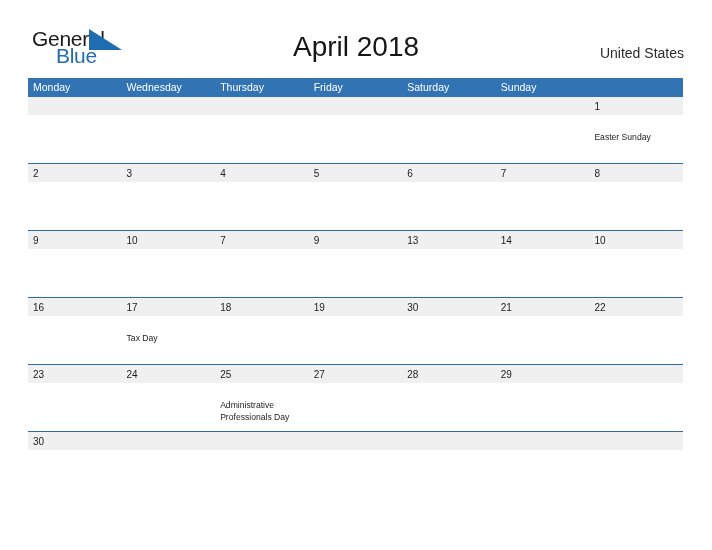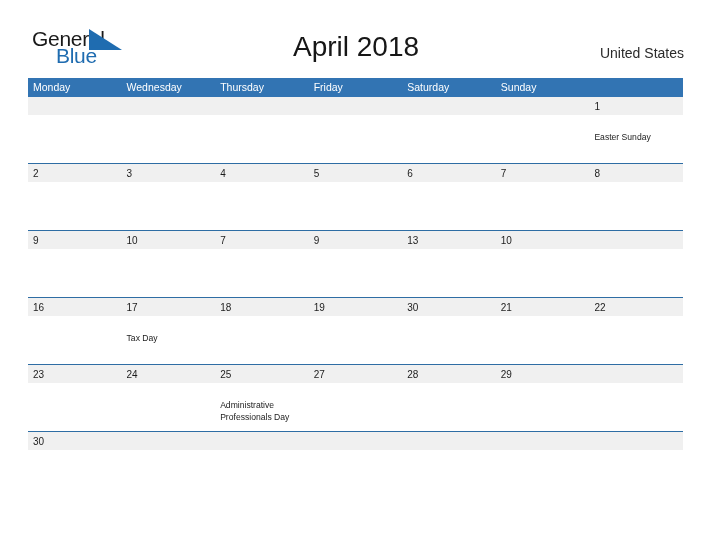--- a/index.html
+++ b/index.html
@@ -263,20 +263,23 @@
             <div class="dcell">
               <div class="dnum">7</div>
             </div>
             <div class="dcell">
               <div class="dnum">9</div>
             </div>
             <div class="dcell">
               <div class="dnum">13</div>
             </div>
             <div class="dcell">
+              <div class="dnum">14</div>
+            </div>
+            <div class="dcell">
               <div class="dnum">10</div>
             </div>
           </div>
         </div>
         <div class="week">
           <div class="week-band"></div>
           <div class="week-cells">
             <div class="dcell">
               <div class="dnum">16</div>
             </div>

